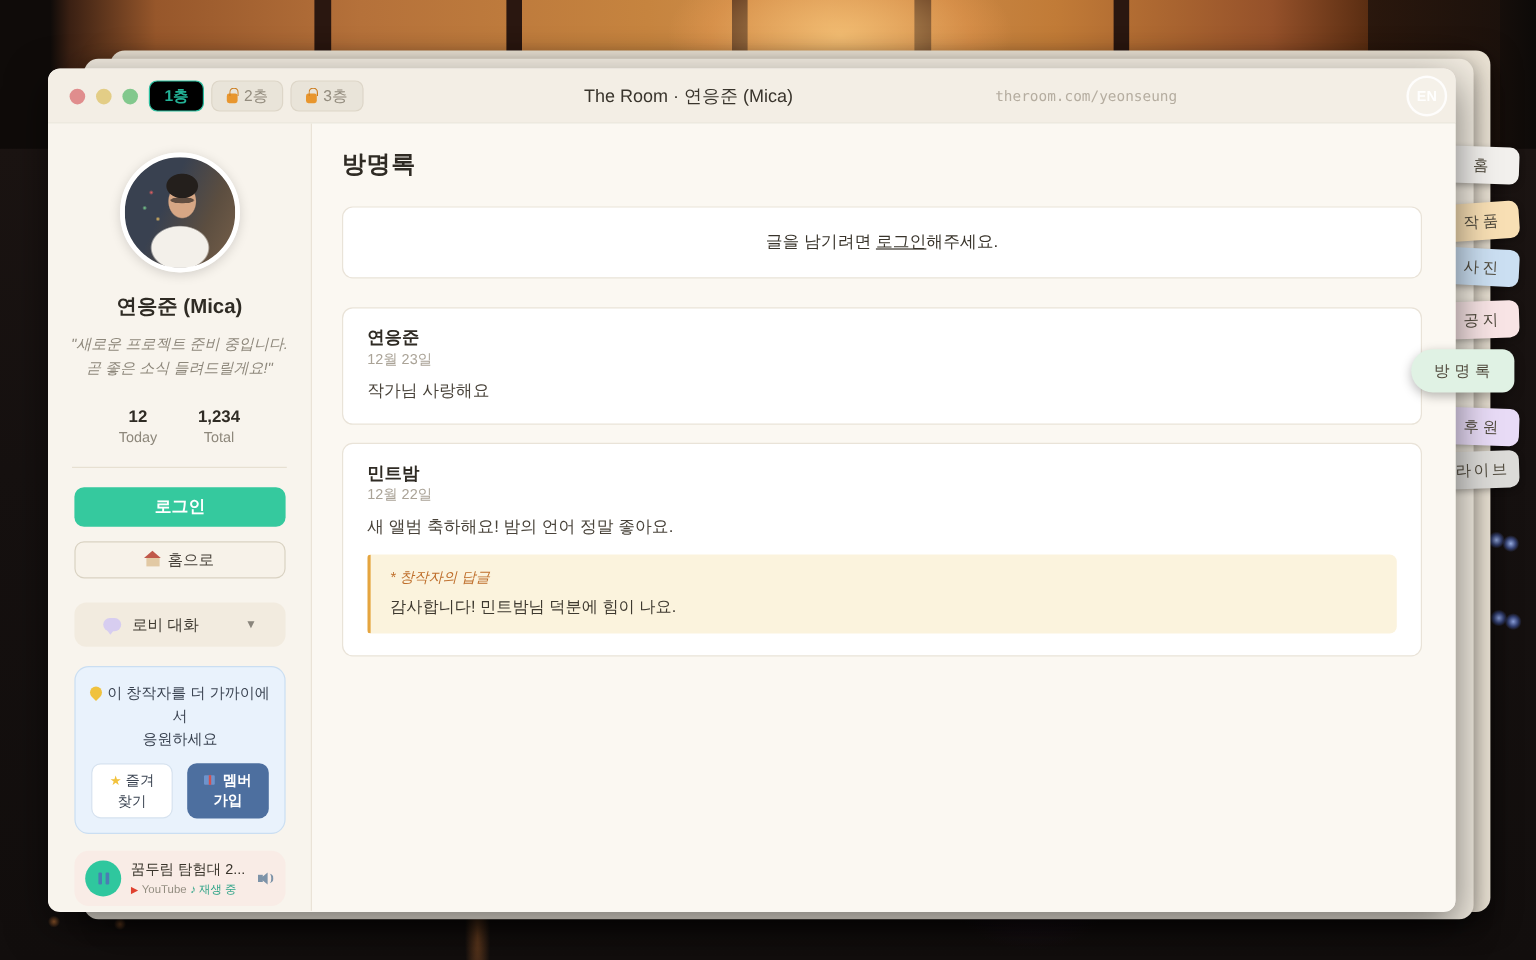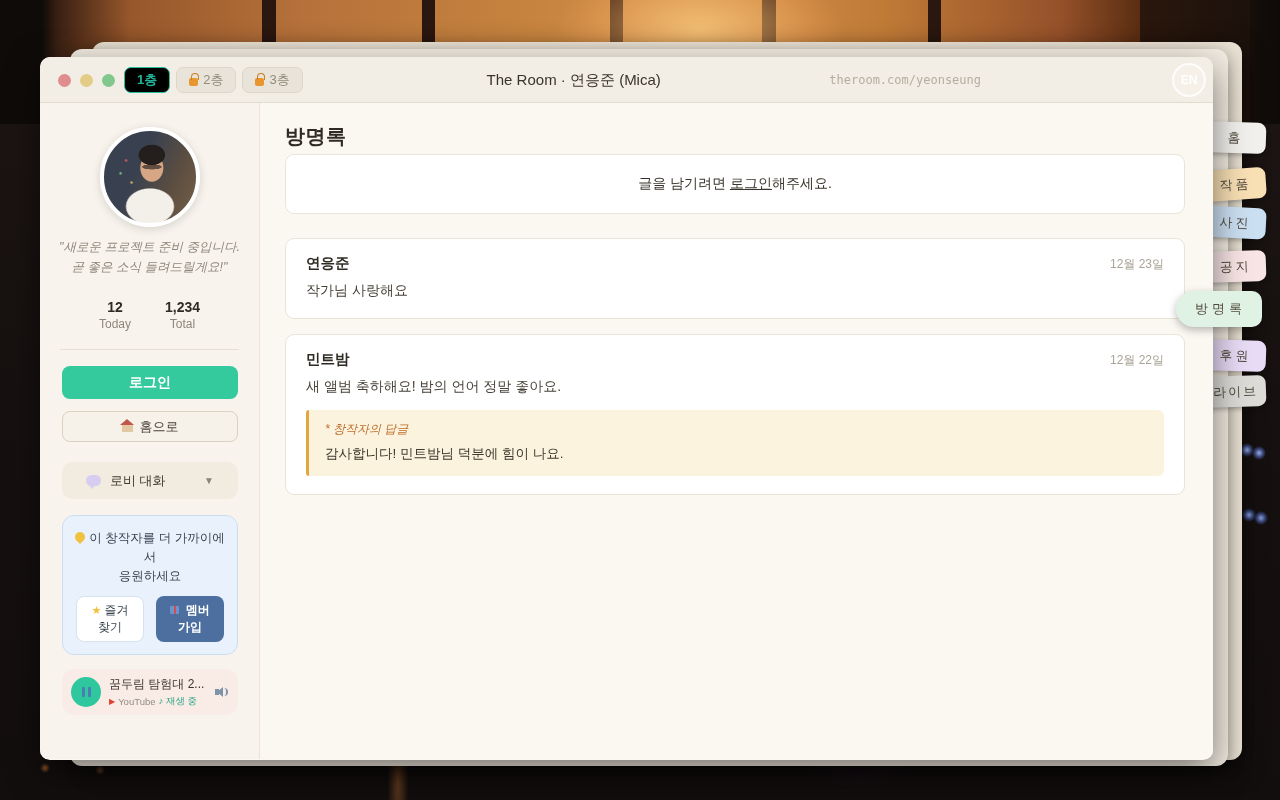--- a/index.html
+++ b/index.html
@@ -121,26 +121,26 @@
   .speaker { position:relative; width:14px; height:12px; flex-shrink:0; cursor:pointer; }
   .speaker::before { content:''; position:absolute; left:0; top:3px; width:4px; height:6px; background:#7d93a8; }
   .speaker::after { content:''; position:absolute; left:2px; top:1px; border-top:5px solid transparent;
     border-bottom:5px solid transparent; border-right:6px solid #7d93a8; }
   .speaker .wave { position:absolute; right:1px; top:2px; width:7px; height:8px;
     border:2px solid #7d93a8; border-left:none; border-top:none; border-bottom:none; border-radius:0 7px 7px 0; }
 
   
   .page-title { font-size:20px; font-weight:bold; color:#2f2b24; letter-spacing:.5px; }
   .card { background:#fff; border:1px solid #e9e3d8; border-radius:9px; }
-  .login-box { margin-top:4px; height:60px; display:flex; align-items:center; justify-content:center;
+  .login-box { margin-top:22px; height:60px; display:flex; align-items:center; justify-content:center;
     font-size:14px; color:#39342b; }
   .login-link { color:#39342b; text-decoration:underline; cursor:pointer; font-weight:normal; }
   .entry { margin-top:24px; padding:15px 20px 18px; }
   .entry + .entry { margin-top:15px; }
-  .entry-head { display:flex; justify-content:space-between; align-items:flex-end; }
+  .entry-head { display:flex; justify-content:space-between; align-items:flex-start;flex-direction:column; }
   .entry-author { font-size:14.5px; font-weight:bold; color:#2f2b24; }
   .entry-date { font-size:12px; color:#aaa397; }
   .entry-text { margin-top:9px; font-size:14px; color:#49433a; }
   .reply { margin-top:14px; background:#fbf3dd; border-left:3px solid #e5a53f; border-radius:3px 6px 6px 3px; padding:11px 16px 13px; }
   .reply-label { font-size:12px; color:#bf6f2c;font-style:italic; }
   .reply-text { margin-top:7px; font-size:13.5px; color:#3e392f; }
 
   
   .stab { position:absolute; left:1202px; width:64px; height:31px; border-radius:8px;
     display:flex; align-items:center; justify-content:center; font-size:13px; color:#514b3e;
@@ -208,20 +208,21 @@
       </div>
       <div class="win-title">The Room · 연응준 (Mica)</div>
       <div class="win-url">theroom.com/yeonseung</div>
       <div class="lang-btn">EN</div>
     </div>
 
     <div class="win-body">
 
       <aside class="sidebar">
         <div class="avatar"></div>
+        <div class="p-name">연응준 (Mica)</div>
         <div class="p-quote">
           <div>"새로운 프로젝트 준비 중입니다.</div>
           <div>곧 좋은 소식 들려드릴게요!"</div>
         </div>
         <div class="stats">
           <div>
             <div class="stat-v">12</div>
             <div class="stat-l">Today</div>
           </div>
           <div>

